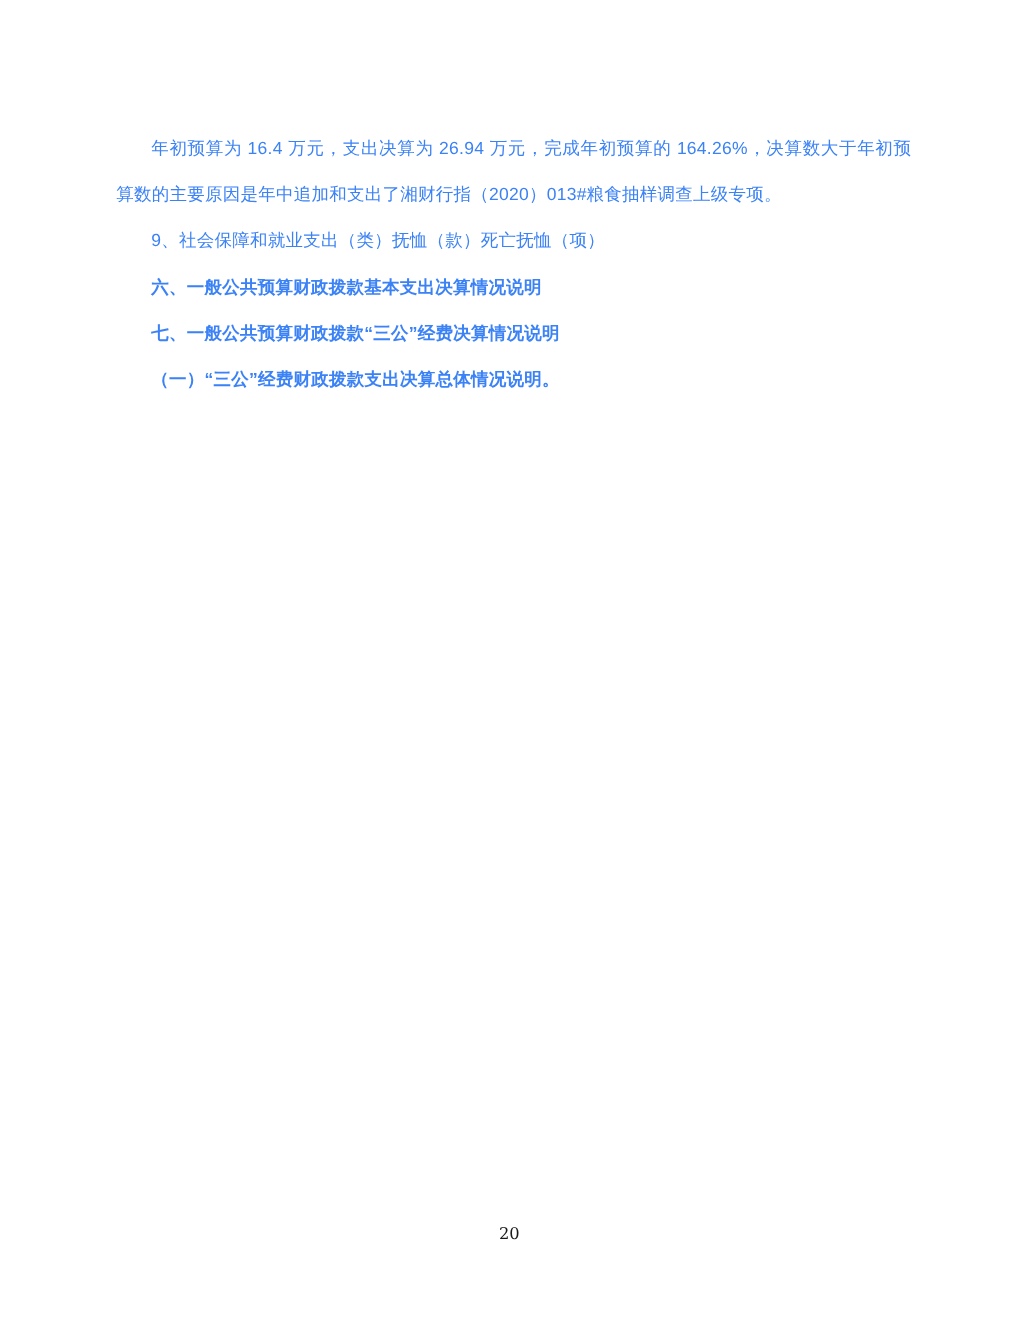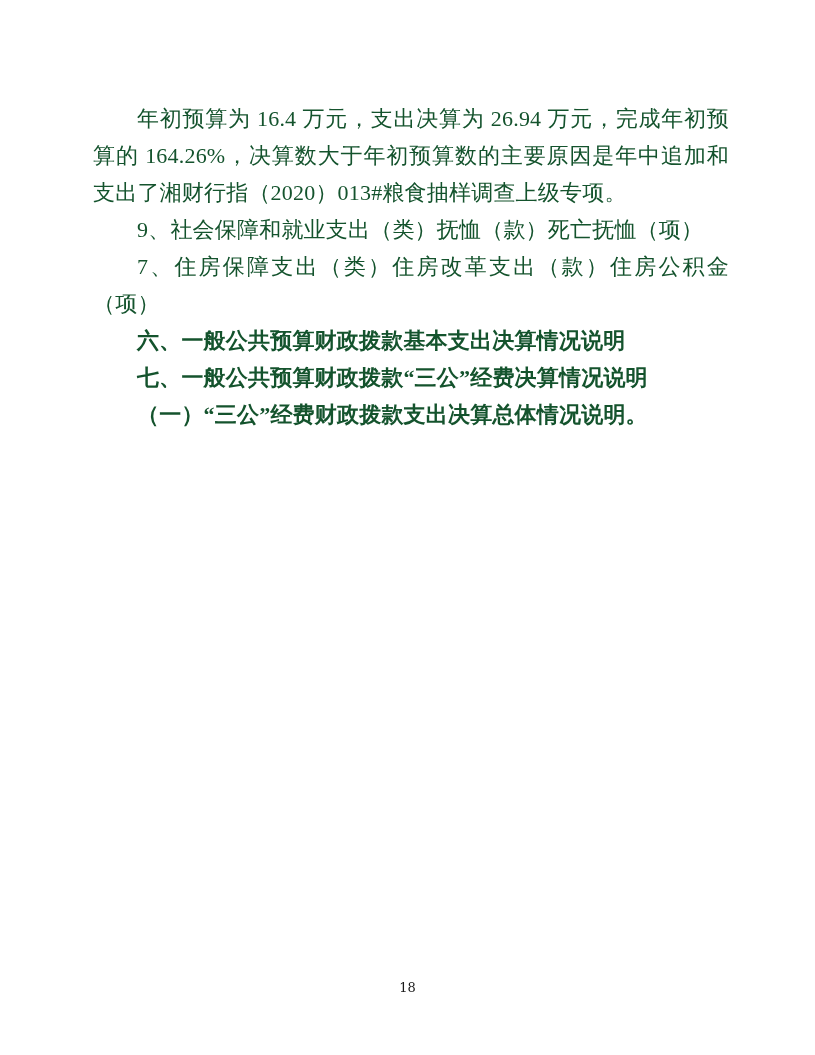--- a/index.html
+++ b/index.html
@@ -15,24 +15,24 @@
     box-sizing: border-box;
     overflow: hidden;
   }
   .content {
     position: absolute;
     left: 93px;
     top: 100px;
     width: 636px;
   }
   .para {
-    font-family: Liberation Serif, serif;
-    font-size: 22px;
+    font-family: Liberation Sans, sans-serif;
+    font-size: 14px;
     line-height: 37px;
-    color: #14532d;
+    color: #3b82f6;
     text-align: justify;
     text-justify: inter-ideograph;
     letter-spacing: 0.2px;
     margin: 0;
     text-indent: 2em;
     white-space: normal;
   }
   .para.bold {
     font-weight: bold;
   }
@@ -47,19 +47,18 @@
     color: #1a1a1a;
   }
 </style>
 </head>
 <body>
 
 <div class="page">
   <div class="content">
     <p class="para">年初预算为 16.4 万元，支出决算为 26.94 万元，完成年初预算的 164.26%，决算数大于年初预算数的主要原因是年中追加和支出了湘财行指（2020）013#粮食抽样调查上级专项。</p>
     <p class="para">9、社会保障和就业支出（类）抚恤（款）死亡抚恤（项）</p>
-    <p class="para">7、住房保障支出（类）住房改革支出（款）住房公积金（项）</p>
     <p class="para bold">六、一般公共预算财政拨款基本支出决算情况说明</p>
     <p class="para bold">七、一般公共预算财政拨款“三公”经费决算情况说明</p>
     <p class="para bold">（一）“三公”经费财政拨款支出决算总体情况说明。</p>
   </div>
-  <div class="footer">18</div>
+  <div class="footer">20</div>
 </div>
 
 </body></html>

